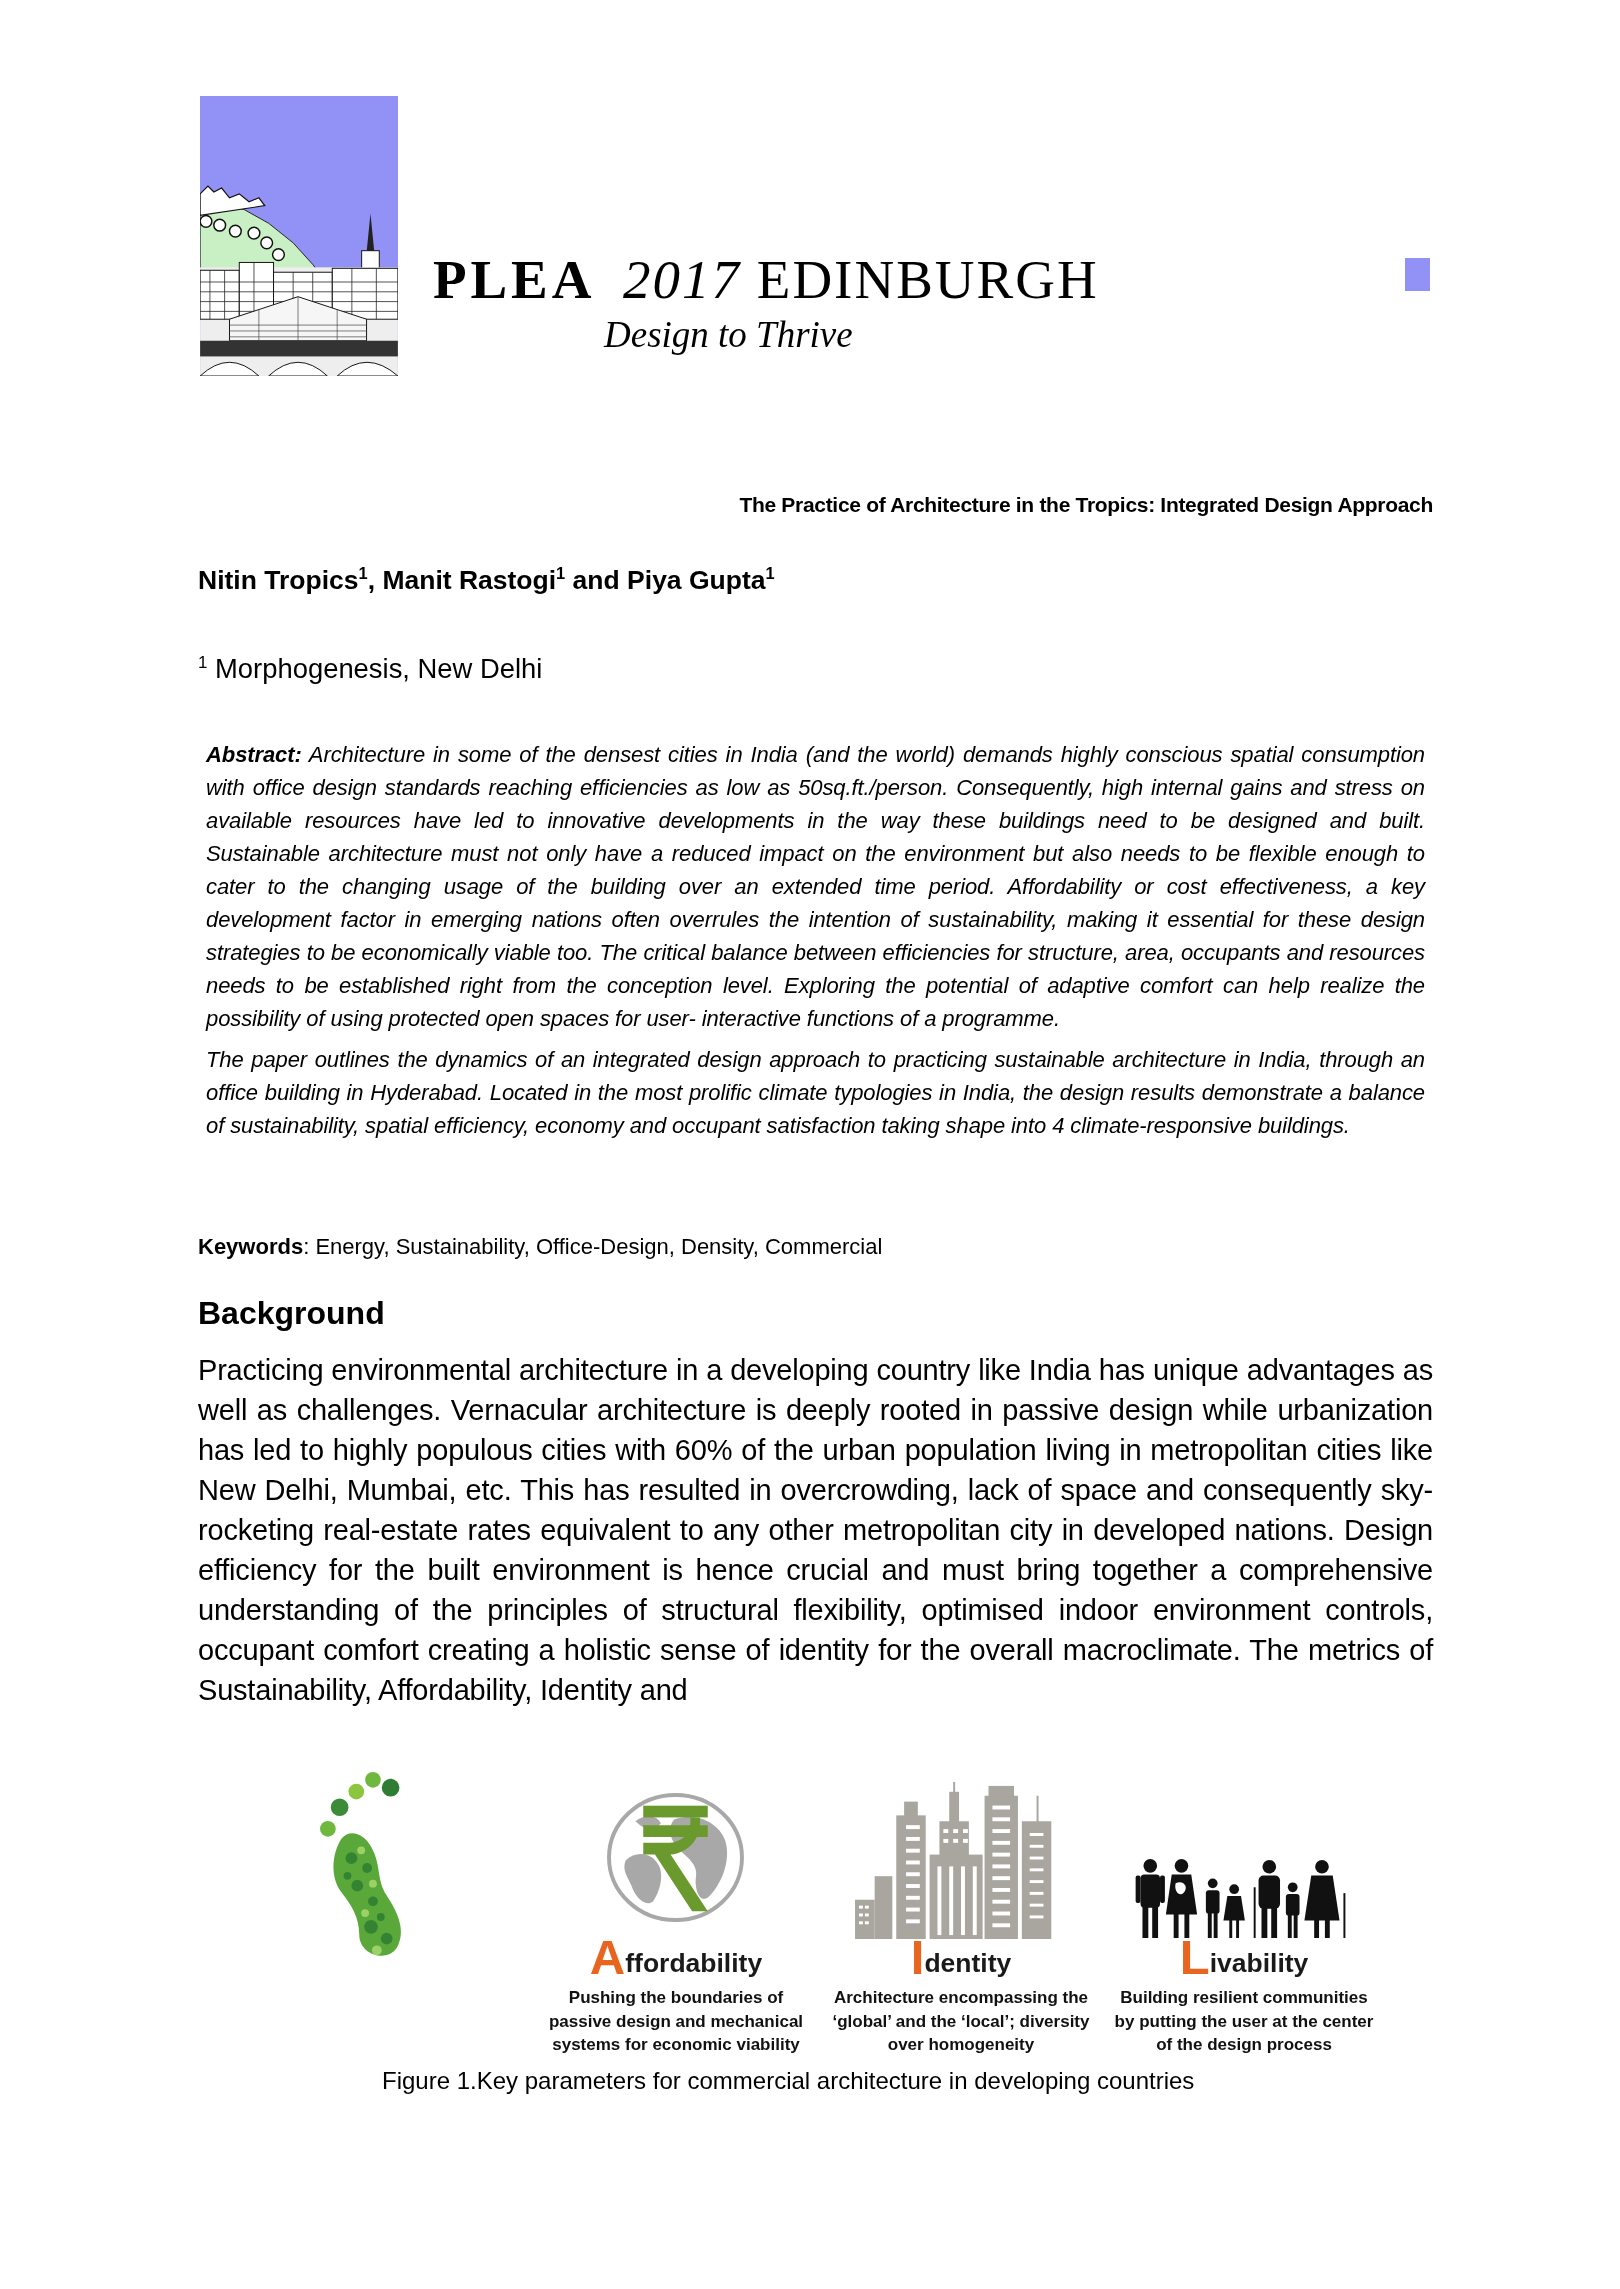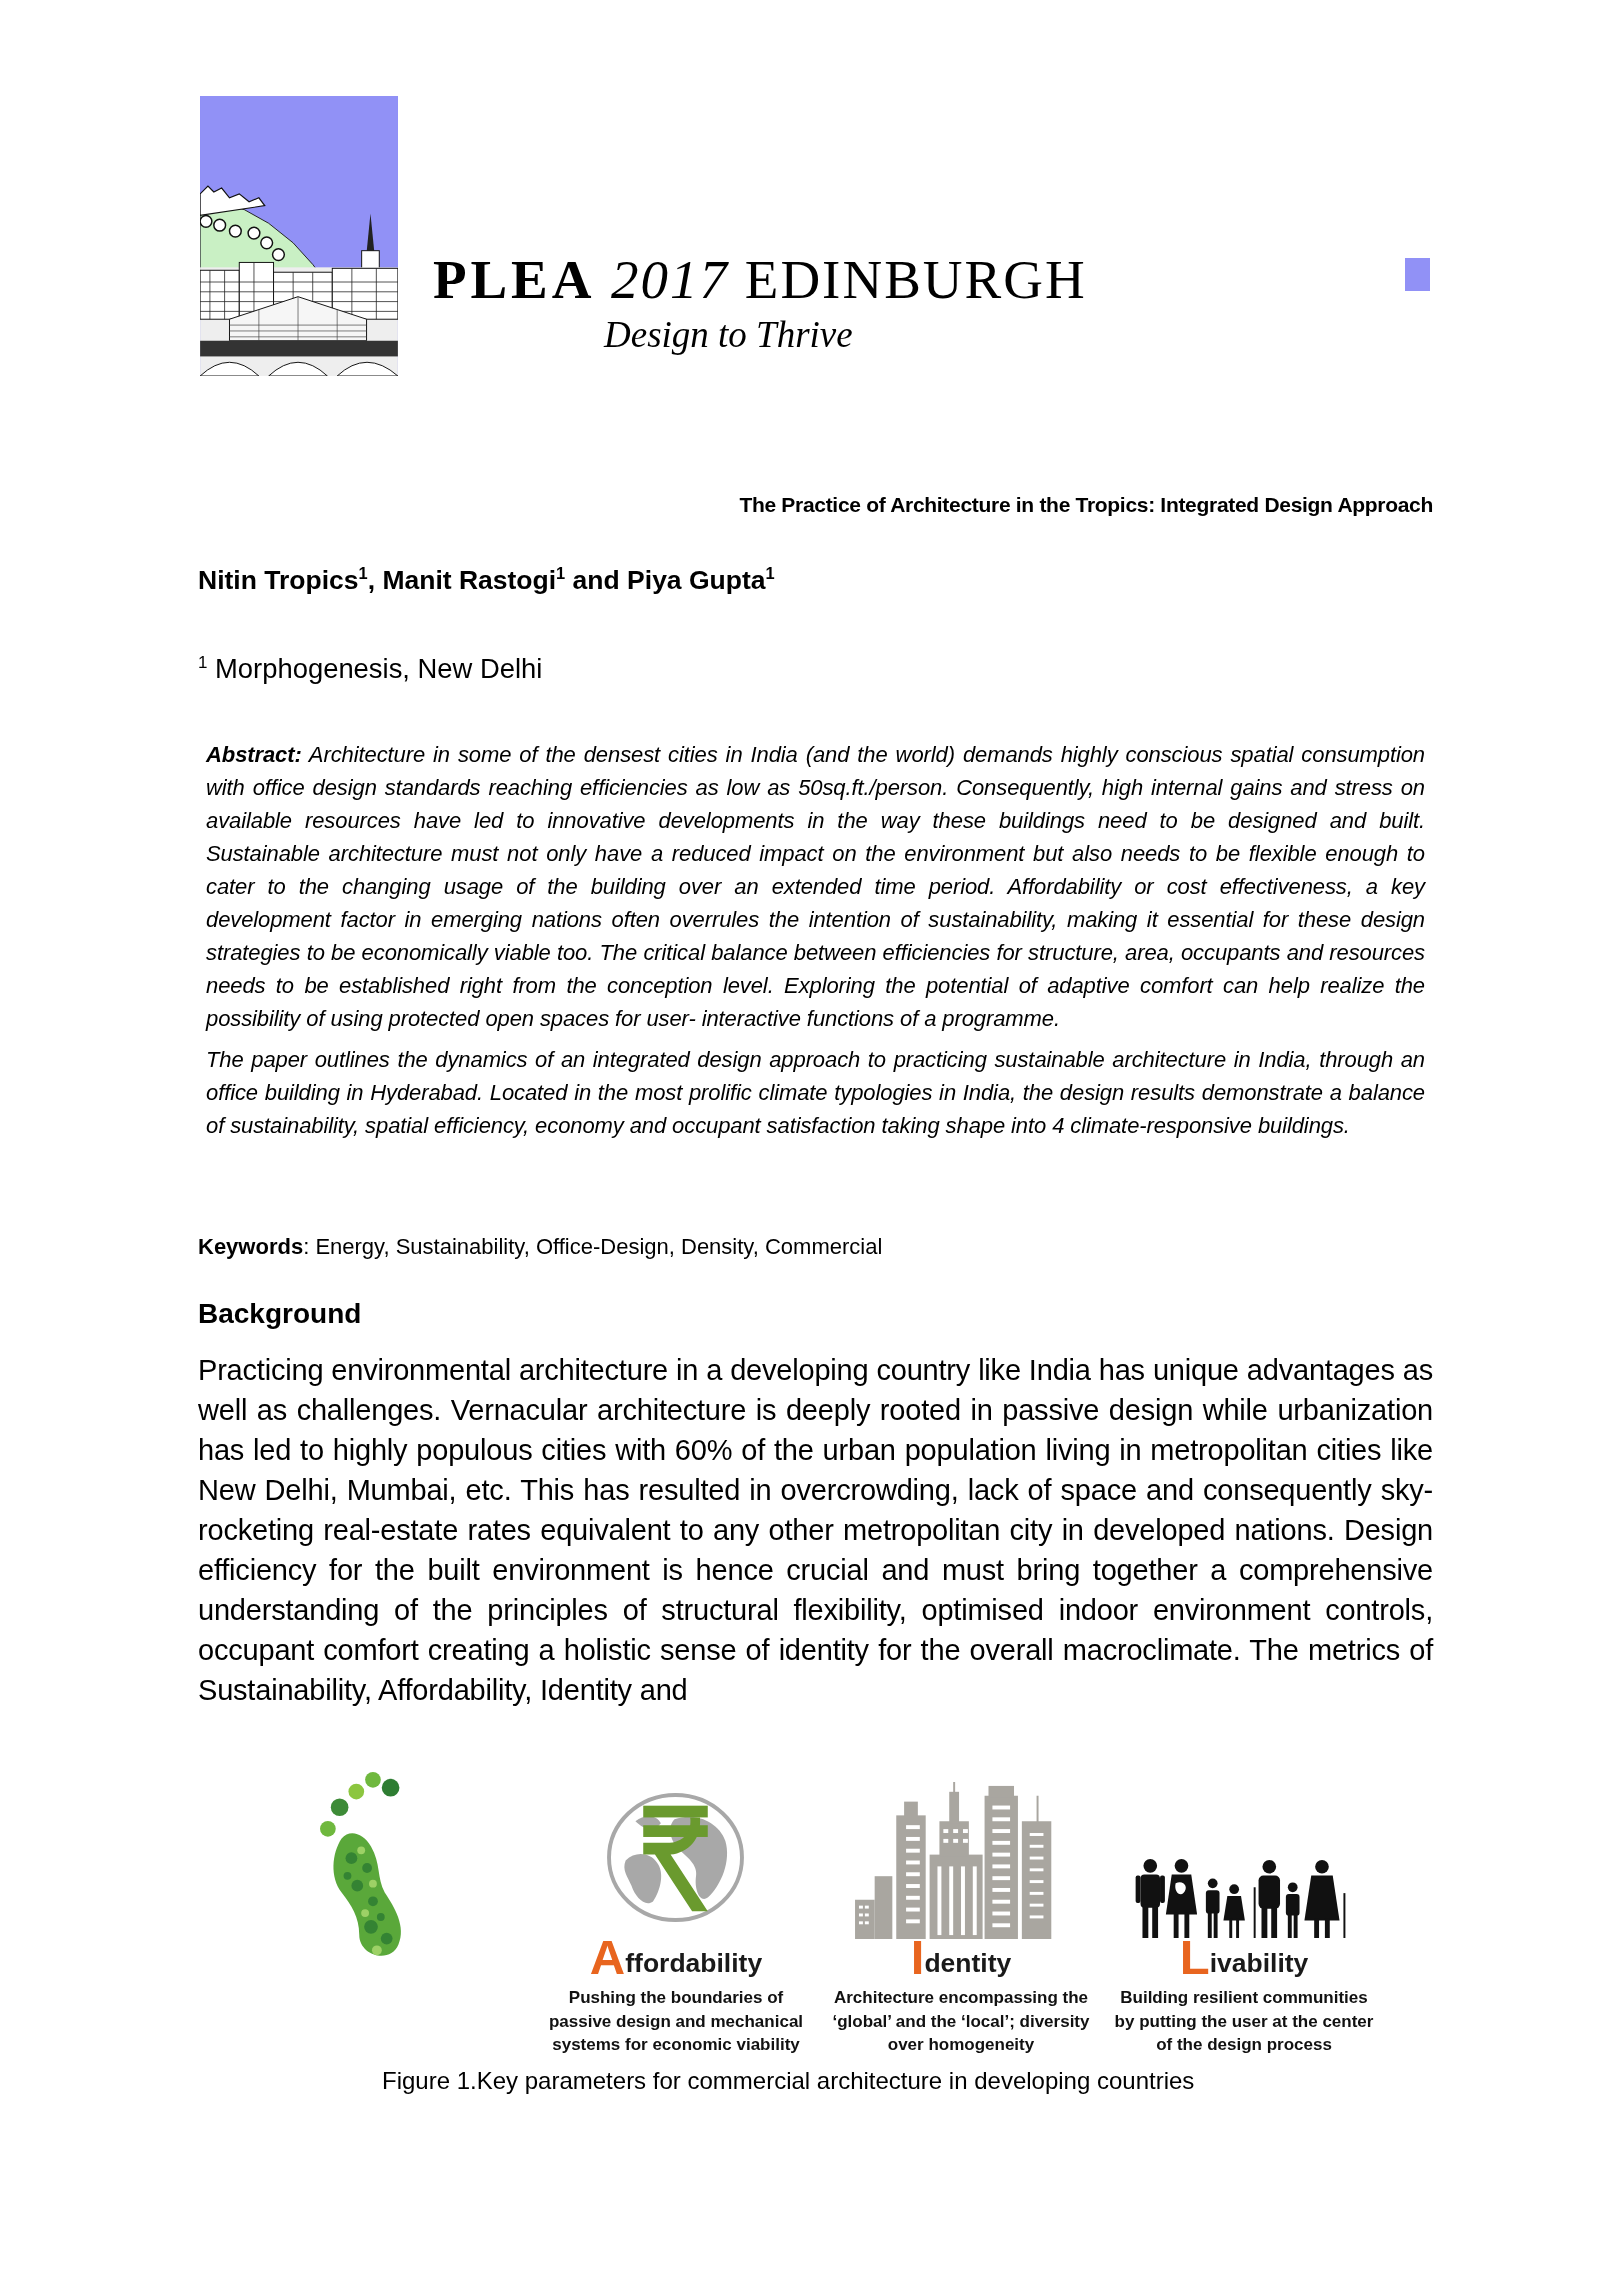--- a/index.html
+++ b/index.html
@@ -5,36 +5,36 @@
   html, body { margin:0; padding:0; background:#ffffff; }
   body { width:1620px; height:2290px; position:relative; overflow:hidden; color:#000; font-family:"Liberation Sans", sans-serif; }
   .abs { position:absolute; }
 
   
   #logo { left:200px; top:96px; width:198px; height:280px; background:#9191f6; overflow:hidden; }
   #logo svg { display:block; }
   #corner-square { left:1405px; top:258px; width:24.5px; height:33px; background:#9191f6; }
   #conf-title { left:433px; top:245px; font-family:"Liberation Serif", serif; font-size:55px; line-height:69px; letter-spacing:2px; white-space:nowrap; }
   #conf-title .plea { font-weight:bold; letter-spacing:3.9px; }
-  #conf-title .year { font-style:italic; }
+  #conf-title .year { font-style:italic;margin-left:12px; }
   #conf-tagline { left:604px; top:312px; font-family:"Liberation Serif", serif; font-style:italic; font-size:37px; line-height:45px; white-space:nowrap; }
 
   
   .col { left:198px; width:1235px; font-family:"Liberation Sans", sans-serif; }
   #paper-title { top:485px; font-size:21px; font-weight:bold; line-height:39px; white-space:nowrap; letter-spacing:-0.3px;text-align:right; }
   #authors { top:563px; font-size:26.5px; font-weight:bold; line-height:35px; white-space:nowrap; }
   #affiliation { top:651px; font-size:27.4px; line-height:35px; white-space:nowrap; }
   sup { font-size:0.62em; line-height:0; vertical-align:0.6em; }
 
   #abstract { top:730px; font-size:22px; line-height:33px; text-align:justify; letter-spacing:-0.1px; }
   #abstract p { margin:8px;font-style:italic; }
   #keywords { top:1230px; font-size:22px; line-height:33px; white-space:nowrap; }
   .b { font-weight:bold; }
 
-  #bg-heading { top:1294px; font-size:28px; font-weight:bold; line-height:39px; }
+  #bg-heading { top:1294px; font-size:32px; font-weight:bold; line-height:39px; }
   #bg-body { top:1350px; font-size:29px; line-height:40px; text-align:justify; letter-spacing:-0.2px; }
 
   
   .fig-item { position:absolute; text-align:center; }
   .fig-word { font-family:"Liberation Sans", sans-serif; font-weight:bold; font-size:26.5px; color:#1a1a1a; white-space:nowrap; line-height:45px; }
   .fig-word .cap { color:#e8651f; font-size:49px; line-height:45px; vertical-align:-2px; }
   .fig-desc { font-family:"Liberation Sans", sans-serif; font-weight:bold; font-size:17px; line-height:23.5px; color:#111; white-space:nowrap; }
   #caption { left:382px; top:2066px; font-size:24px; line-height:29px; white-space:nowrap; }
 </style>
 </head>

